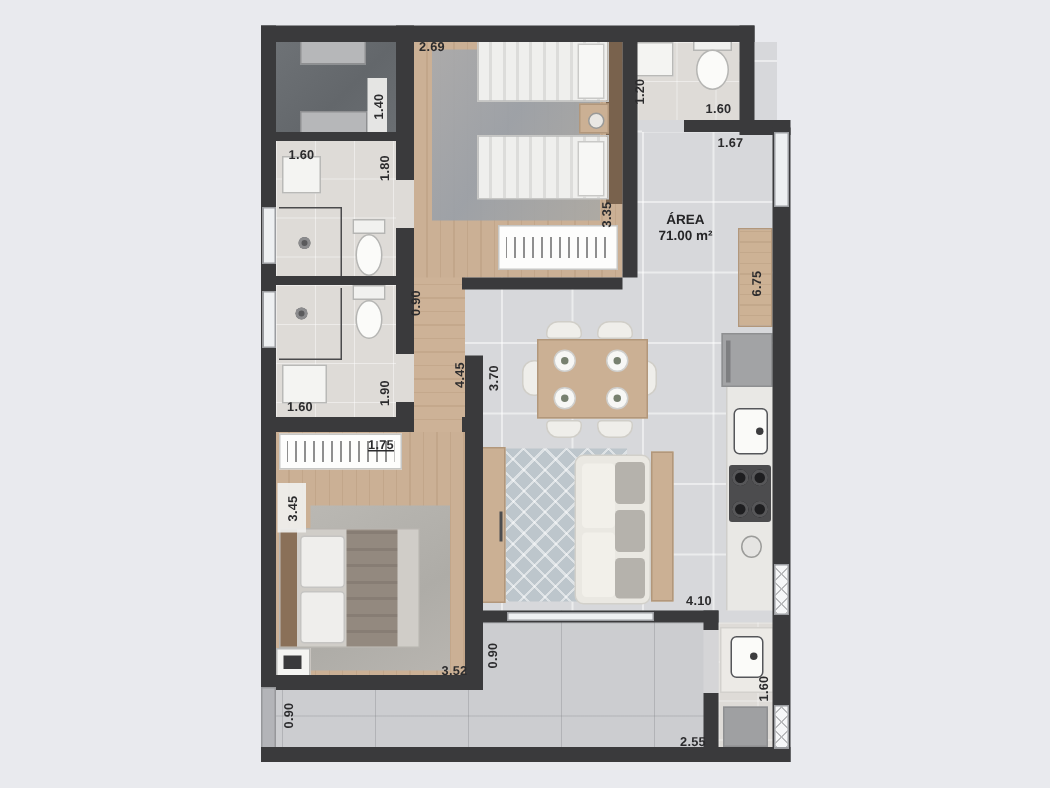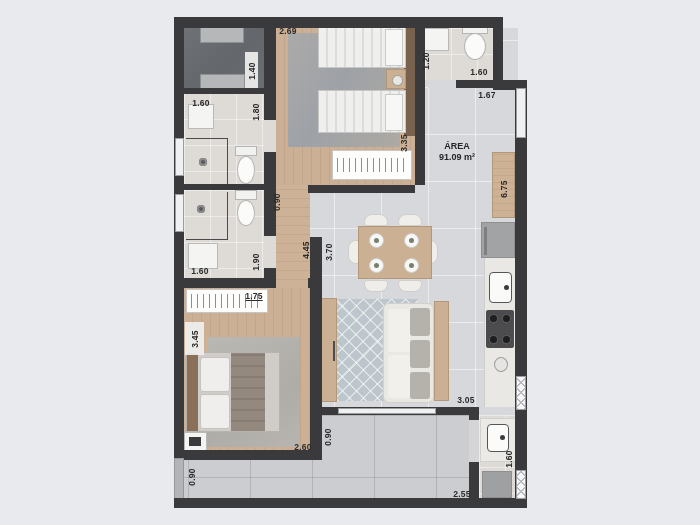--- a/index.html
+++ b/index.html
@@ -197,25 +197,25 @@
   <div class="dim" style="left:479px;top:72px;">1.60</div>
   <div class="dim" style="left:487px;top:95px;">1.67</div>
   <div class="dim v" style="left:504px;top:189px;">6.75</div>
   <div class="dim v" style="left:277px;top:202px;">0.90</div>
   <div class="dim v" style="left:256px;top:262px;">1.90</div>
   <div class="dim" style="left:200px;top:271px;">1.60</div>
   <div class="dim v" style="left:306px;top:250px;">4.45</div>
   <div class="dim v" style="left:329px;top:252px;">3.70</div>
   <div class="dim" style="left:254px;top:296px;text-decoration:underline;">1.75</div>
   <div class="dim v" style="left:195px;top:339px;">3.45</div>
-  <div class="dim" style="left:303px;top:447px;">2.60</div>
+  <div class="dim" style="left:303px;top:447px;">3.52</div>
   <div class="dim v" style="left:328px;top:437px;">0.90</div>
-  <div class="dim" style="left:466px;top:400px;">3.05</div>
+  <div class="dim" style="left:466px;top:400px;">4.10</div>
   <div class="dim v" style="left:192px;top:477px;">0.90</div>
   <div class="dim" style="left:462px;top:494px;">2.55</div>
   <div class="dim v" style="left:509px;top:459px;">1.60</div>
 
   <div class="area-label" style="left:457px;top:152px;">
     <div>ÁREA</div>
-    <div>91.09 m²</div>
+    <div>71.00 m²</div>
   </div>
 
 </div>
 
 </body></html>

